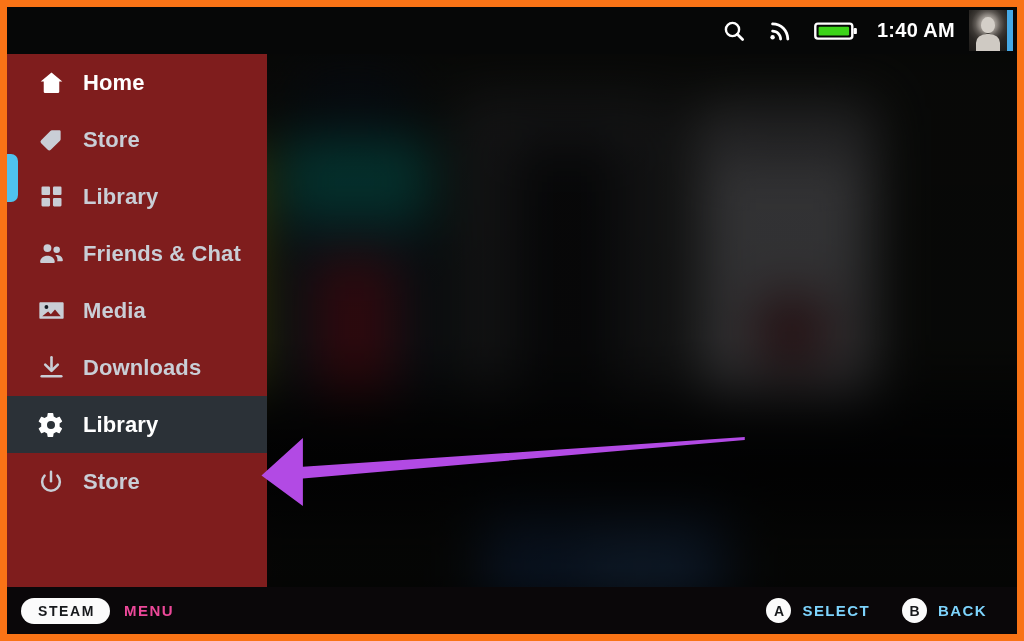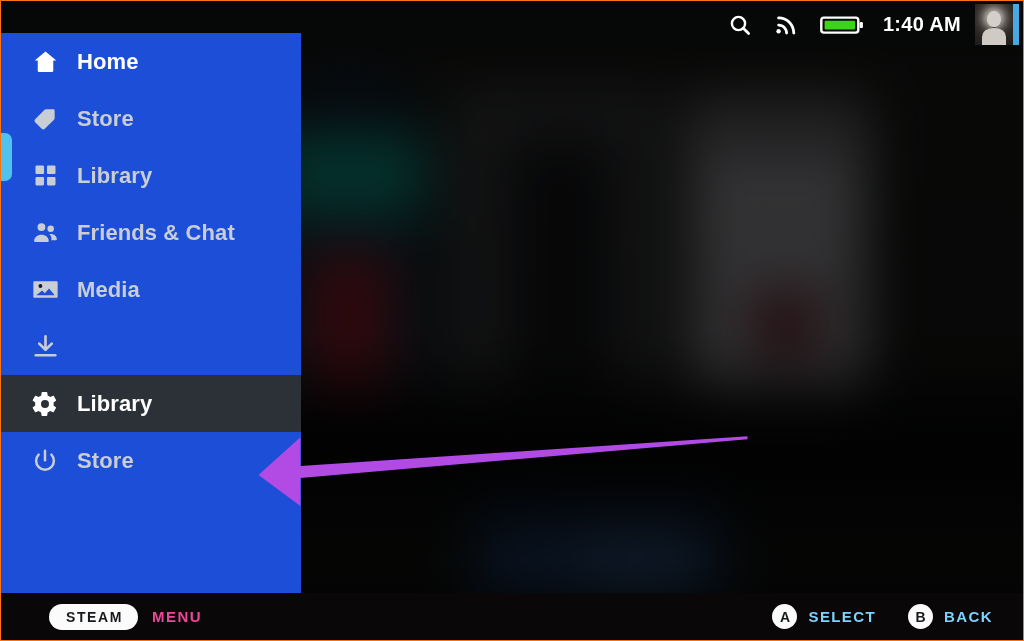--- a/index.html
+++ b/index.html
@@ -8,21 +8,21 @@
     width:1024px; height:641px;
     background:#000;
     font-family:"Liberation Sans", sans-serif;
     overflow:hidden;
   }
 
   #screen {
     position:relative;
     width:1024px; height:641px;
     background:#07090c;
-    border:1px solid #f97316;
+    border:7px solid #f97316;
     overflow:hidden;
   }
 
   
   #bg-wrap {
     position:absolute; inset:0;
     overflow:hidden;
     background:#0b0c0a;
   }
   #bg-blur {
@@ -93,23 +93,23 @@
     position:absolute; left:18%; top:58%; width:64%; height:48%;
     border-radius:44% 44% 0 0;
     background:#cfcac3;
   }
   #avatar-status {
     width:6px; height:41px; background:#46a9e6;
   }
 
   
   #sidebar {
-    position:absolute; left:0; top:32px;
-    width:300px; bottom:47px;
-    background:#1d4ed8;
+    position:absolute; left:0; top:47px;
+    width:260px; bottom:47px;
+    background:#7f1d1d;
     z-index:22;
   }
   .nav-item {
     position:relative;
     height:57px;
     display:flex; align-items:center;
     padding-left:29px;
     color:#c9ced6;
   }
   .nav-item.active {
@@ -147,21 +147,21 @@
     position:absolute; inset:0; z-index:30; pointer-events:none;
   }
 
   
   #bottombar {
     position:absolute; left:0; bottom:0; width:100%; height:47px;
     background:#0a0709;
     display:flex; align-items:center;
     z-index:25;
   }
-  #bb-left { display:flex; align-items:center; padding-left:48px; }
+  #bb-left { display:flex; align-items:center; padding-left:14px; }
   #bb-right{ display:flex; align-items:center; margin-left:auto; padding-right:30px; }
 
   .steam-pill {
     background:#fbfbfb; color:#17191c;
     font-size:14px; font-weight:bold; letter-spacing:1.6px;
     padding:6px 15px 6px 17px;
     border-radius:14px;
     line-height:1;
   }
   .bb-text {
@@ -300,20 +300,21 @@
     </div>
 
     <div class="nav-item">
       <span class="nav-icon">
         <svg width="27" height="27" viewBox="0 0 24 24" fill="none" stroke="#c9ced6" stroke-width="2.3" stroke-linecap="round" stroke-linejoin="round">
           <path d="M12 2.9v11.3"></path>
           <path d="M6.4 9.4 12 14.9l5.6-5.5"></path>
           <path d="M3.3 19.8h17.4"></path>
         </svg>
       </span>
+      <span class="nav-label">Downloads</span>
     </div>
 
     <div class="nav-item active">
       <span class="nav-icon">
         <svg width="26" height="26" viewBox="0 0 24 24" fill="#ffffff">
           <path d="M19.9 13.4c.05-.45.08-.92.08-1.4s-.03-.95-.09-1.4l2.2-1.68c.2-.15.25-.43.12-.66l-2.08-3.6c-.13-.23-.4-.32-.64-.23l-2.6 1.04a7.7 7.7 0 0 0-2.4-1.4l-.4-2.76a.52.52 0 0 0-.51-.44h-4.16c-.26 0-.47.19-.51.44l-.4 2.76c-.88.36-1.68.85-2.4 1.4L3.43 4.43a.51.51 0 0 0-.64.23L.71 8.26a.51.51 0 0 0 .12.66l2.2 1.68c-.06.45-.1.93-.1 1.4s.04.95.1 1.4l-2.2 1.68a.51.51 0 0 0-.12.66l2.08 3.6c.13.23.4.32.64.23l2.6-1.04c.72.55 1.52 1.04 2.4 1.4l.4 2.76c.04.25.25.44.51.44h4.16c.26 0 .47-.19.51-.44l.4-2.76c.88-.36 1.68-.85 2.4-1.4l2.6 1.04c.24.09.51 0 .64-.23l2.08-3.6a.51.51 0 0 0-.12-.66l-2.2-1.68zM12 15.7a3.7 3.7 0 1 1 0-7.4 3.7 3.7 0 0 1 0 7.4z"></path>
         </svg>
       </span>
       <span class="nav-label">Library</span>
     </div>

